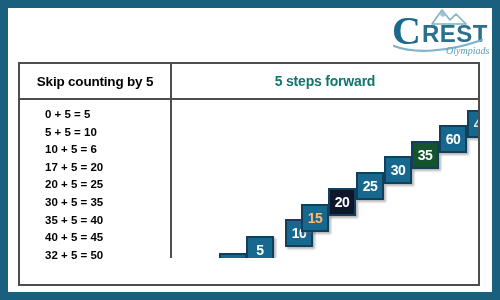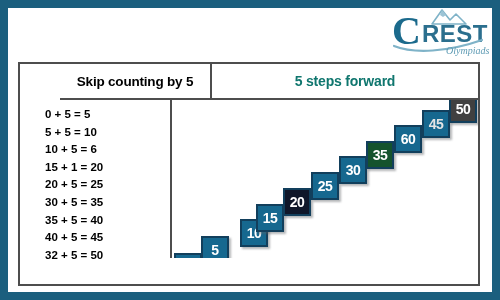--- a/index.html
+++ b/index.html
@@ -43,21 +43,20 @@
     height: 224px;
     box-sizing: border-box;
     border: 2px solid #4d4d4d;
     background: #ffffff;
   }
   .thead {
     display: flex;
     height: 36px;
     box-sizing: border-box;
     border-bottom: 2px solid #4d4d4d;
-    margin-left: 40px;
   }
   .th-left {
     width: 152px;
     box-sizing: border-box;
     border-right: 2px solid #4d4d4d;
     display: flex;
     align-items: center;
     justify-content: center;
     font-size: 13.5px;
     font-weight: bold;
@@ -70,20 +69,21 @@
     align-items: center;
     justify-content: center;
     font-size: 14px;
     font-weight: bold;
     color: #0f766e;
     letter-spacing: -0.2px;
   }
   .tbody {
     display: flex;
     height: 158px;
+    gap: 45px;
   }
   .td-left {
     width: 152px;
     box-sizing: border-box;
     border-right: 2px solid #4d4d4d;
     padding: 6px 0 0 25px;
   }
   .eq {
     font-size: 11.5px;
     font-weight: bold;
@@ -140,33 +140,33 @@
       <div class="th-left">Skip counting by 5</div>
       <div class="th-right">5 steps forward</div>
     </div>
 
     <div class="tbody">
 
       <div class="td-left">
         <div class="eq">0 + 5 = 5</div>
         <div class="eq">5 + 5 = 10</div>
         <div class="eq">10 + 5 = 6</div>
-        <div class="eq">15 + 1 = 20</div>
+        <div class="eq">17 + 5 = 20</div>
         <div class="eq">20 + 5 = 25</div>
         <div class="eq">30 + 5 = 35</div>
         <div class="eq">35 + 5 = 40</div>
         <div class="eq">40 + 5 = 45</div>
         <div class="eq">32 + 5 = 50</div>
       </div>
 
       <div class="td-right" id="staircase">
           <div class="block" style="left: 2px; top: 153px; background: rgb(22, 104, 143); border-color: rgb(18, 63, 92); color: rgb(255, 255, 255);">0</div>
           <div class="block" style="left: 29px; top: 136px; background: rgb(22, 104, 143); border-color: rgb(18, 63, 92); color: rgb(255, 255, 255);">5</div>
           <div class="block" style="left: 68px; top: 119px; background: rgb(22, 104, 143); border-color: rgb(18, 63, 92); color: rgb(255, 255, 255);">10</div>
-          <div class="block" style="left: 84px; top: 104px; background: rgb(22, 104, 143); border-color: rgb(18, 63, 92); color: #ffffff;">15</div>
+          <div class="block" style="left: 84px; top: 104px; background: rgb(22, 104, 143); border-color: rgb(18, 63, 92); color: #fdba74;">15</div>
           <div class="block" style="left: 111px; top: 88px; background: #0f172a; border-color: rgb(18, 63, 92); color: rgb(255, 255, 255);">20</div>
           <div class="block" style="left: 139px; top: 72px; background: rgb(22, 104, 143); border-color: rgb(18, 63, 92); color: rgb(255, 255, 255);">25</div>
           <div class="block" style="left: 167px; top: 56px; background: rgb(22, 104, 143); border-color: rgb(18, 63, 92); color: rgb(255, 255, 255);">30</div>
           <div class="block" style="left: 194px; top: 41px; background: #14532d; border-color: rgb(18, 63, 92); color: rgb(255, 255, 255);">35</div>
           <div class="block" style="left: 222px; top: 25px; background: rgb(22, 104, 143); border-color: rgb(18, 63, 92); color: rgb(255, 255, 255);">60</div>
           <div class="block" style="left: 250px; top: 10px; background: rgb(22, 104, 143); border-color: rgb(18, 63, 92); color: #e5e5e5;">45</div>
           <div class="block" style="left: 277px; top: -5px; background: #404040; border-color: rgb(18, 63, 92); color: rgb(255, 255, 255);">50</div>
         </div>
 
     </div>

